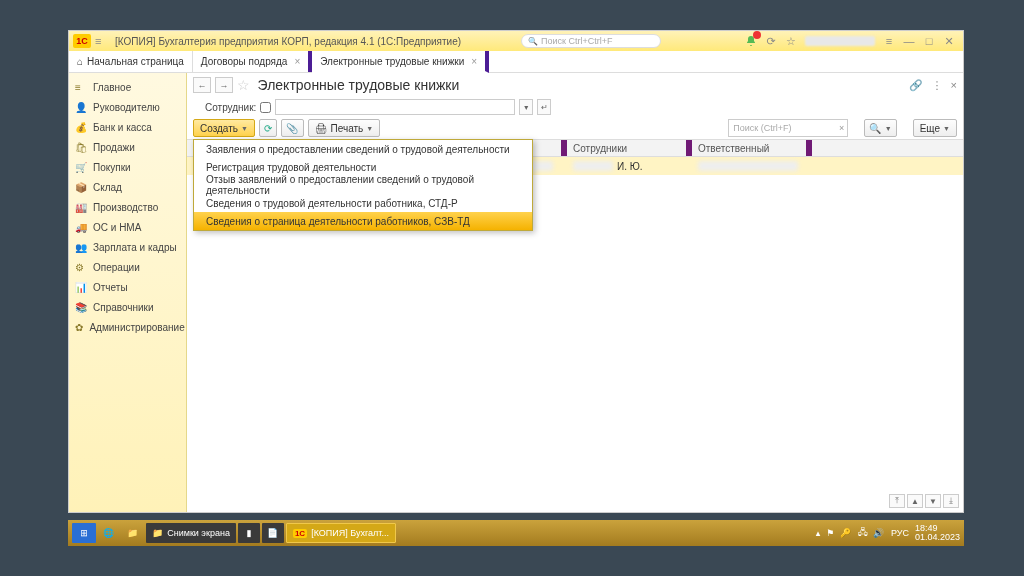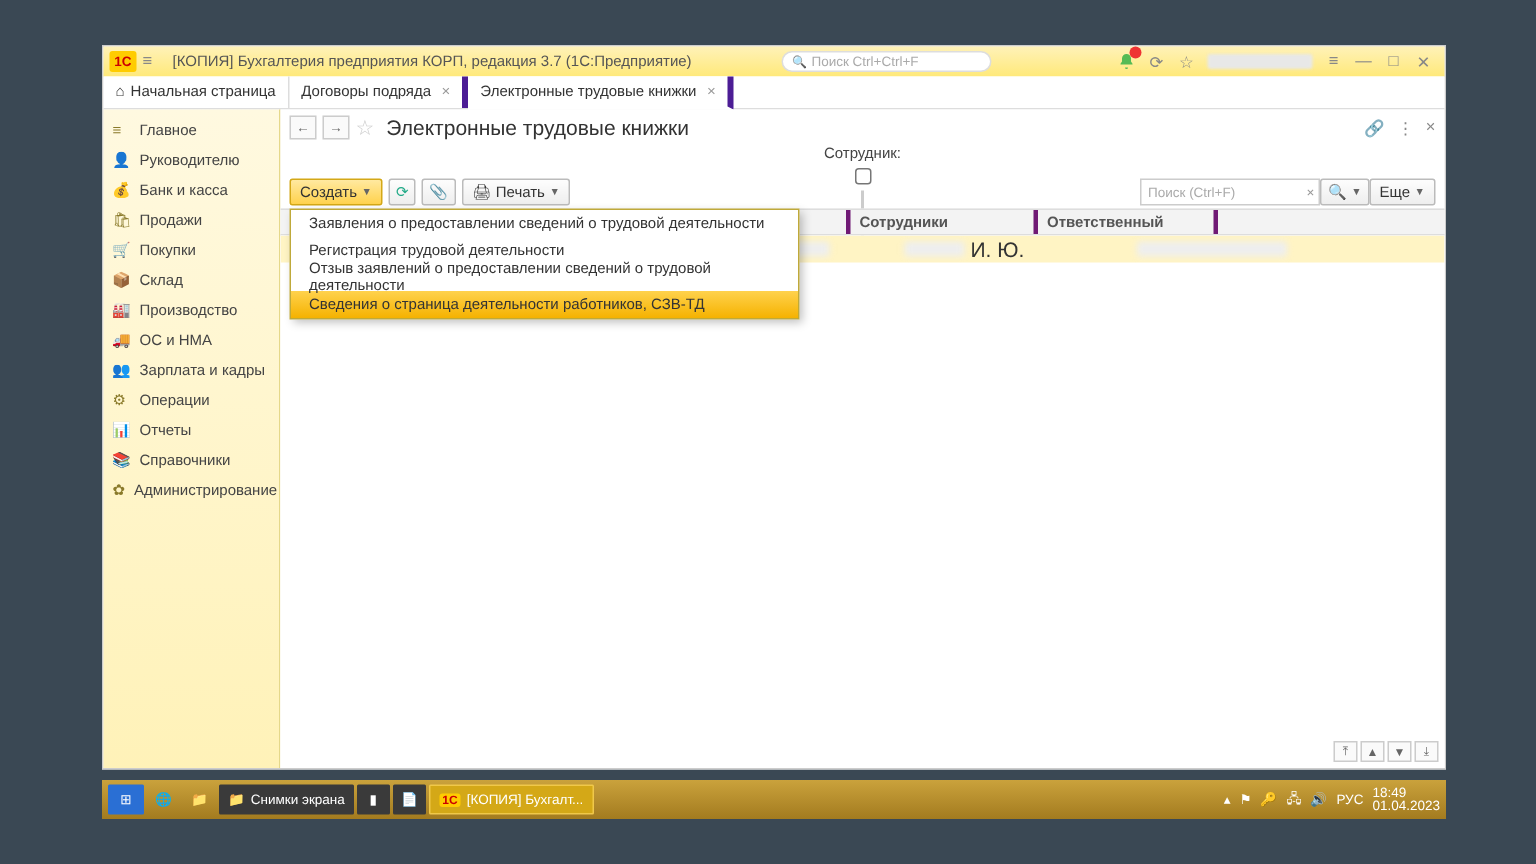--- a/index.html
+++ b/index.html
@@ -25,39 +25,39 @@
 .body-row { flex: 1; display: flex; min-height: 0; }
 .sidebar { width: 118px; background: linear-gradient(#fff9e0, #fff2b8); border-right: 1px solid #e5d88a; padding: 4px 0; font-size: 10px; }
 .sb-item { height: 20px; display: flex; align-items: center; padding: 0 6px; color: #444; gap: 6px; cursor: pointer; }
 .sb-ico { width: 12px; font-size: 10px; color: #8a7a2a; }
 .content { flex: 1; display: flex; flex-direction: column; background: #fff; min-width: 0; position: relative; }
 .page-head { height: 24px; display: flex; align-items: center; padding: 0 6px; gap: 4px; }
 .nav-btn { width: 18px; height: 16px; border: 1px solid #ccc; background: #fafafa; display: flex; align-items: center; justify-content: center; font-size: 9px; color: #666; }
 .star { color: #ccc; font-size: 14px; }
 .page-title { font-size: 14px; color: #333; margin-left: 4px; }
 .head-right { margin-left: auto; display: flex; gap: 8px; font-size: 11px; color: #888; }
-.filter-row { height: 20px; display: flex; align-items: center; padding: 0 18px; font-size: 10px; color: #444; gap: 4px; flex-direction: column; }
+.filter-row { height: 20px; display: flex; align-items: center; padding: 0 18px; font-size: 10px; color: #444; gap: 4px; }
 .filter-row input[type=checkbox] { width: 11px; height: 11px; }
 .filter-input { flex: 0 0 240px; height: 16px; border: 1px solid #ccc; }
 .filter-row .small-btn { width: 14px; height: 16px; border: 1px solid #ccc; background: #fafafa; font-size: 8px; color: #666; display: flex; align-items: center; justify-content: center; }
 .toolbar-row { height: 22px; display: flex; align-items: center; padding: 0 6px; gap: 4px; position: relative; }
 .btn { height: 18px; border: 1px solid #bbb; background: linear-gradient(#fdfdfd,#eee); padding: 0 6px; font-size: 10px; color: #333; display: flex; align-items: center; gap: 3px; border-radius: 2px; }
 .btn.pressed { background: linear-gradient(#ffe9a0,#ffd24d); border-color: #d4a817; }
 .btn .drop { font-size: 7px; color: #666; }
 .btn.icon-only { padding: 0 4px; }
-.toolbar-right { margin-left: auto; display: flex; gap: 0; align-items: center; }
+.toolbar-right { margin-left: auto; display: flex; gap: 16px; align-items: center; }
 .search-box { width: 120px; height: 18px; border: 1px solid #ccc; font-size: 9px; color: #aaa; padding: 0 4px; display: flex; align-items: center; position: relative; }
 .search-box .x { position: absolute; right: 3px; color: #999; font-size: 9px; }
 .dropdown { position: absolute; left: 6px; top: 22px; width: 340px; background: #fff; border: 1px solid #bfa93a; box-shadow: 2px 2px 6px rgba(0,0,0,0.25); z-index: 50; }
 .dd-item { height: 18px; display: flex; align-items: center; padding: 0 12px; font-size: 10px; color: #333; }
 .dd-item.sel { background: linear-gradient(#ffd24d,#f5b200); }
 .table-head { height: 18px; background: #f3f3f3; border-top: 1px solid #ddd; border-bottom: 1px solid #ddd; display: flex; font-size: 10px; color: #555; }
-.th { padding: 0 6px; display: flex; align-items: center; border-right: 3px solid #701a75; font-weight: bold; }
+.th { padding: 0 6px; display: flex; align-items: center; border-right: 6px solid #701a75; }
 .table-body { flex: 1; background: #fff; overflow: hidden; position: relative; }
-.tr { height: 18px; display: flex; font-size: 14px; color: #333; gap: 30px; }
+.tr { height: 18px; display: flex; font-size: 10px; color: #333; }
 .tr.sel { background: #fff4c4; }
 .td { padding: 0 6px; display: flex; align-items: center; border-right: 1px solid transparent; overflow: hidden; }
 .blur-cell { background: #eee; filter: blur(2px); height: 10px; border-radius: 2px; }
 .pager { position: absolute; right: 4px; bottom: 4px; display: flex; gap: 2px; }
 .pager .pg { width: 16px; height: 14px; border: 1px solid #ccc; background: #fafafa; font-size: 8px; color: #666; display: flex; align-items: center; justify-content: center; }
 .taskbar { position: absolute; left: 68px; bottom: 30px; width: 896px; height: 26px; background: linear-gradient(#caa23c,#a37b1f); display: flex; align-items: center; padding: 0 4px; font-size: 9px; color: #fff; }
 .taskbar .tb-btn { height: 20px; padding: 0 6px; display: flex; align-items: center; gap: 4px; margin-right: 2px; border-radius: 1px; }
 .taskbar .tb-btn.dark { background: #3a3a3a; }
 .taskbar .tb-btn.active-task { background: #d4a817; border: 1px solid #f0c84a; }
 .taskbar .tray { margin-left: auto; display: flex; align-items: center; gap: 6px; font-size: 9px; }
@@ -65,21 +65,21 @@
 svg { display: block; }
 </style>
 </head>
 <body>
 
 <div class="app-window">
 
   <div class="titlebar">
     <div class="logo">1C</div>
     <div class="menu-icon">≡</div>
-    <div class="title-text">[КОПИЯ] Бухгалтерия предприятия КОРП, редакция 3.7  (1C:Предприятие)</div>
+    <div class="title-text">[КОПИЯ] Бухгалтерия предприятия КОРП, редакция 4.1  (1C:Предприятие)</div>
     <div class="spacer"></div>
     <div class="search-global">Поиск Ctrl+Ctrl+F</div>
     <div class="tb-icon bell">
       <svg viewBox="0 0 24 24">
           <path fill="#5b5" d="M12 2a6 6 0 0 0-6 6v4l-2 3v1h16v-1l-2-3V8a6 6 0 0 0-6-6zm0 20a2 2 0 0 0 2-2h-4a2 2 0 0 0 2 2z"></path>
         </svg>
       <div class="badge"></div>
     </div>
     <div class="tb-icon">⟳</div>
     <div class="tb-icon">☆</div>
@@ -208,20 +208,21 @@
           <div class="btn">
             <span>Еще</span>
             <span class="drop">▼</span>
           </div>
         </div>
 
         <div class="dropdown" id="dropdown">
             <div class="dd-item">Заявления о предоставлении сведений о трудовой деятельности</div>
             <div class="dd-item">Регистрация трудовой деятельности</div>
             <div class="dd-item">Отзыв заявлений о предоставлении сведений о трудовой деятельности</div>
+            <div class="dd-item">Сведения о трудовой деятельности работника, СТД-Р</div>
             <div class="dd-item sel">Сведения о страница деятельности работников, СЗВ-ТД</div>
           </div>
       </div>
 
       <div class="table-head">
         <div class="th" style="width:380px"></div>
         <div class="th" style="width:125px">Сотрудники</div>
         <div class="th" style="width:120px">Ответственный</div>
       </div>
 

